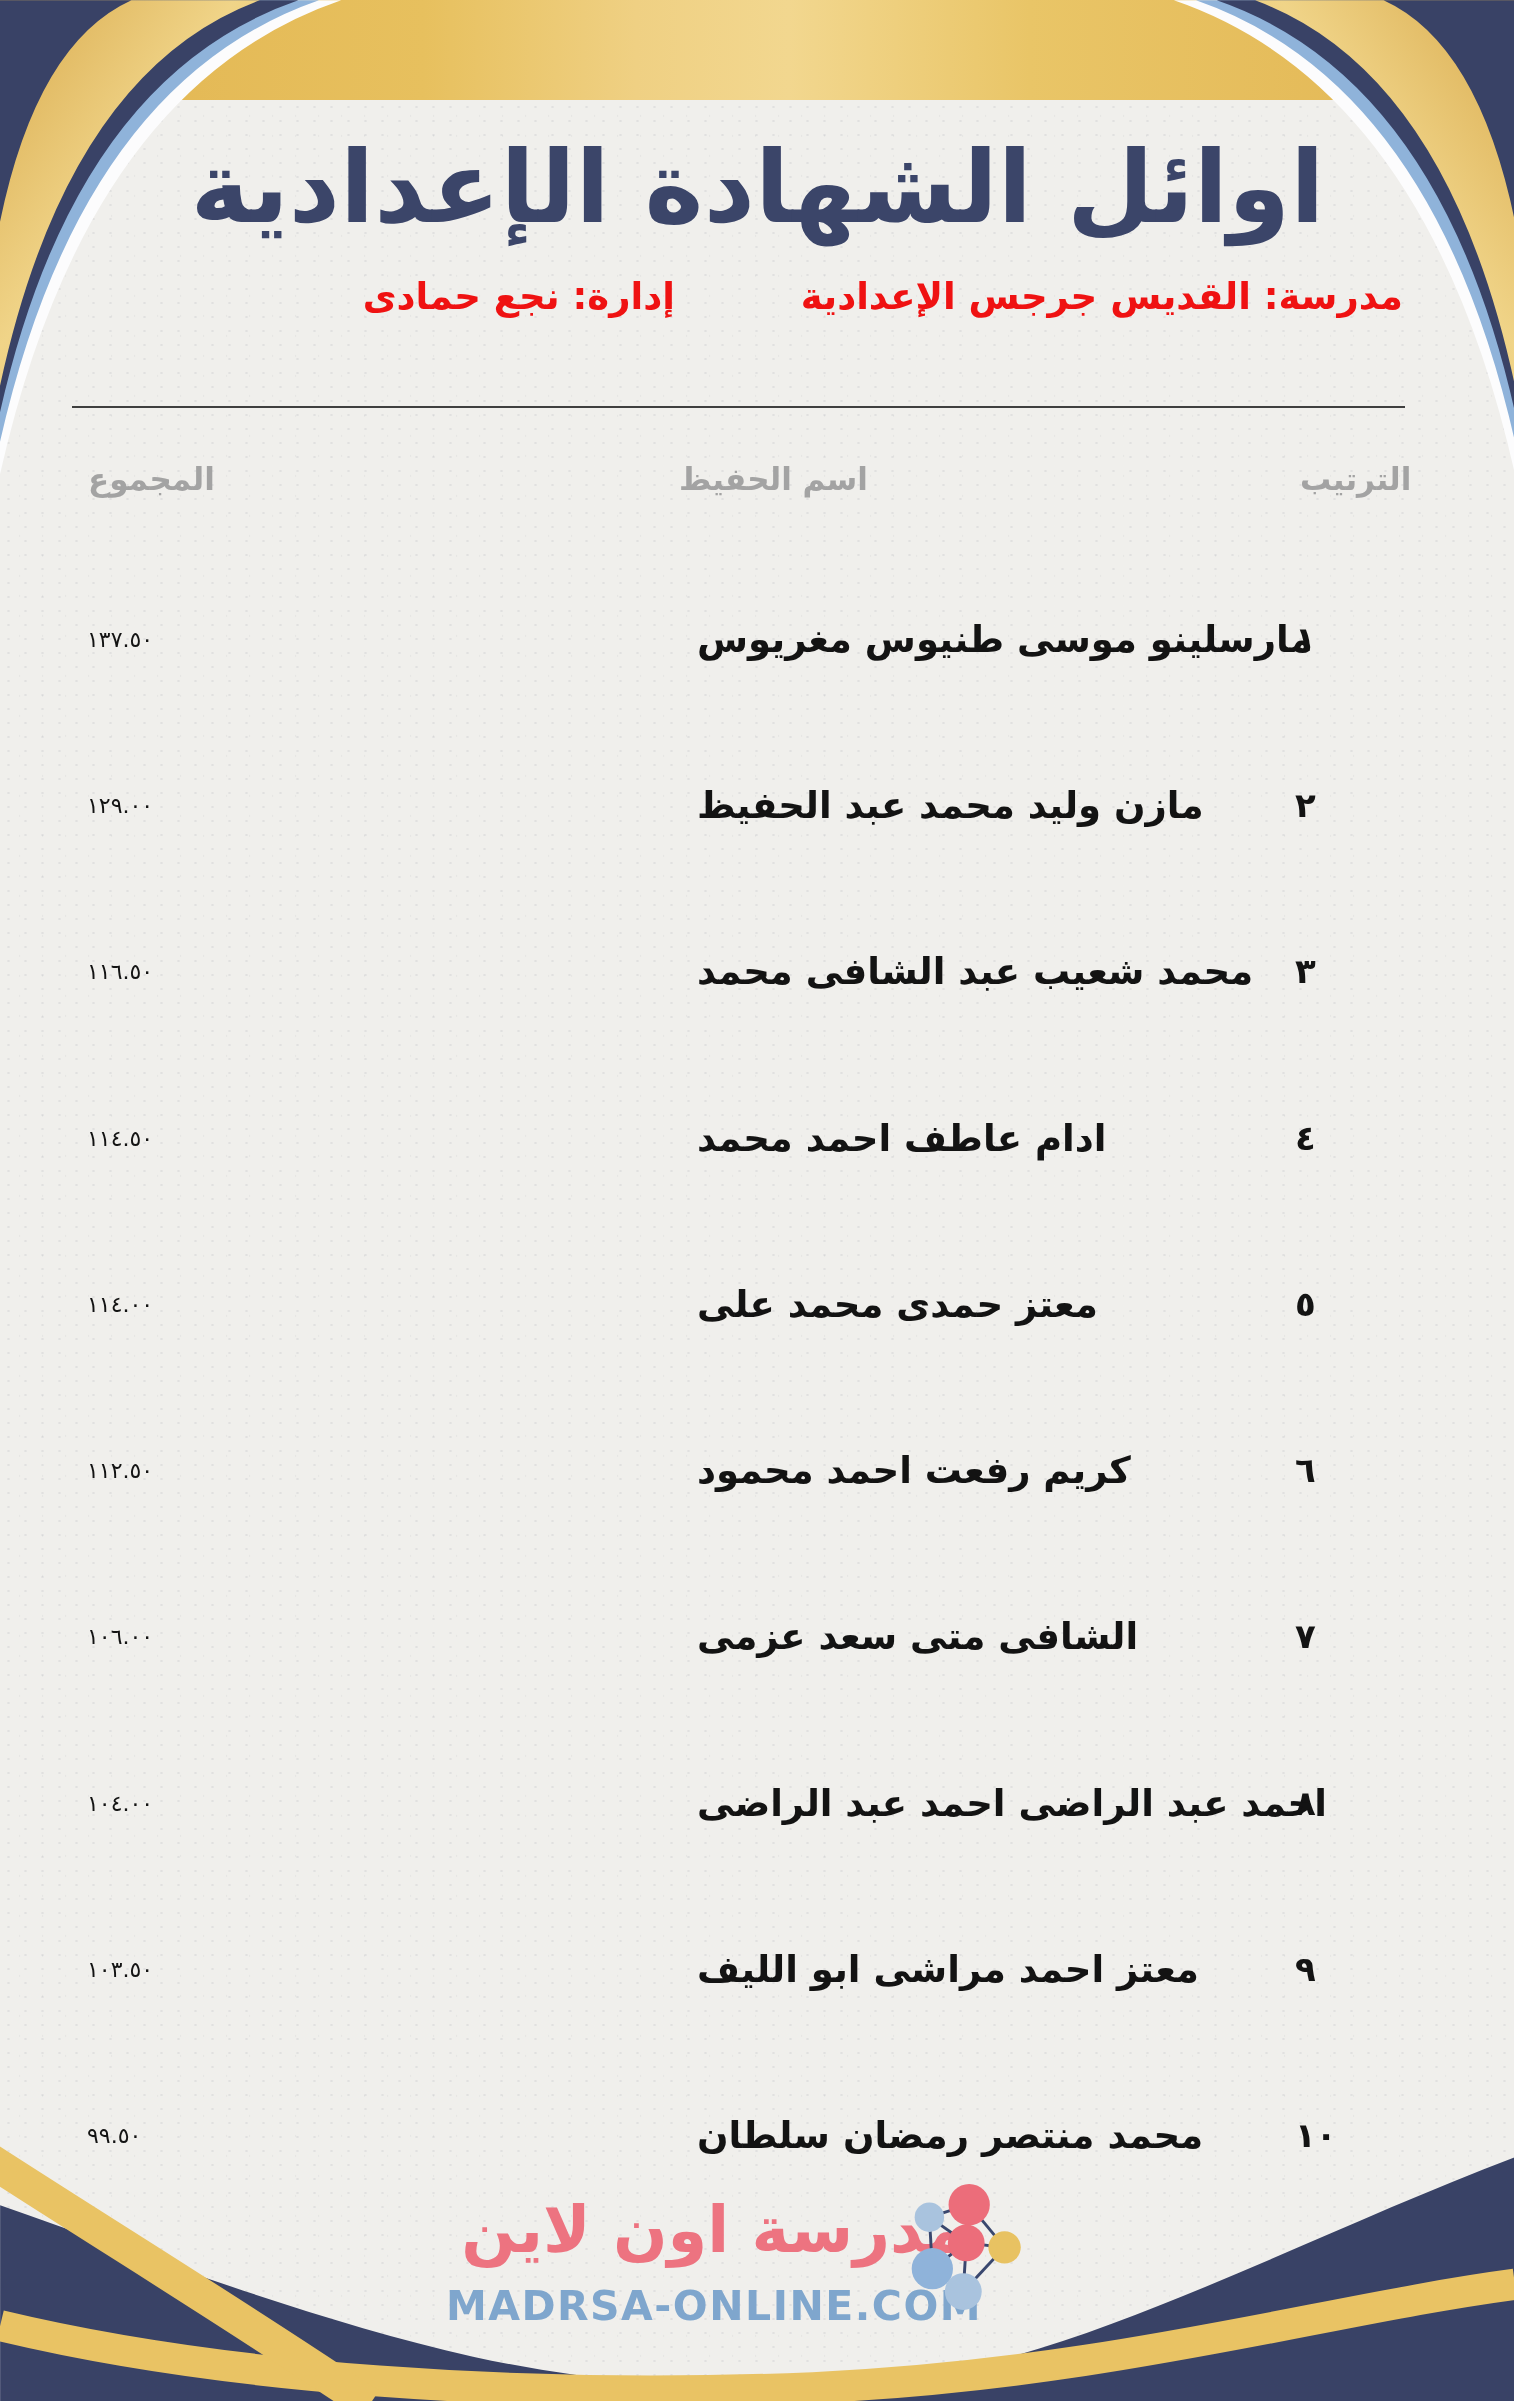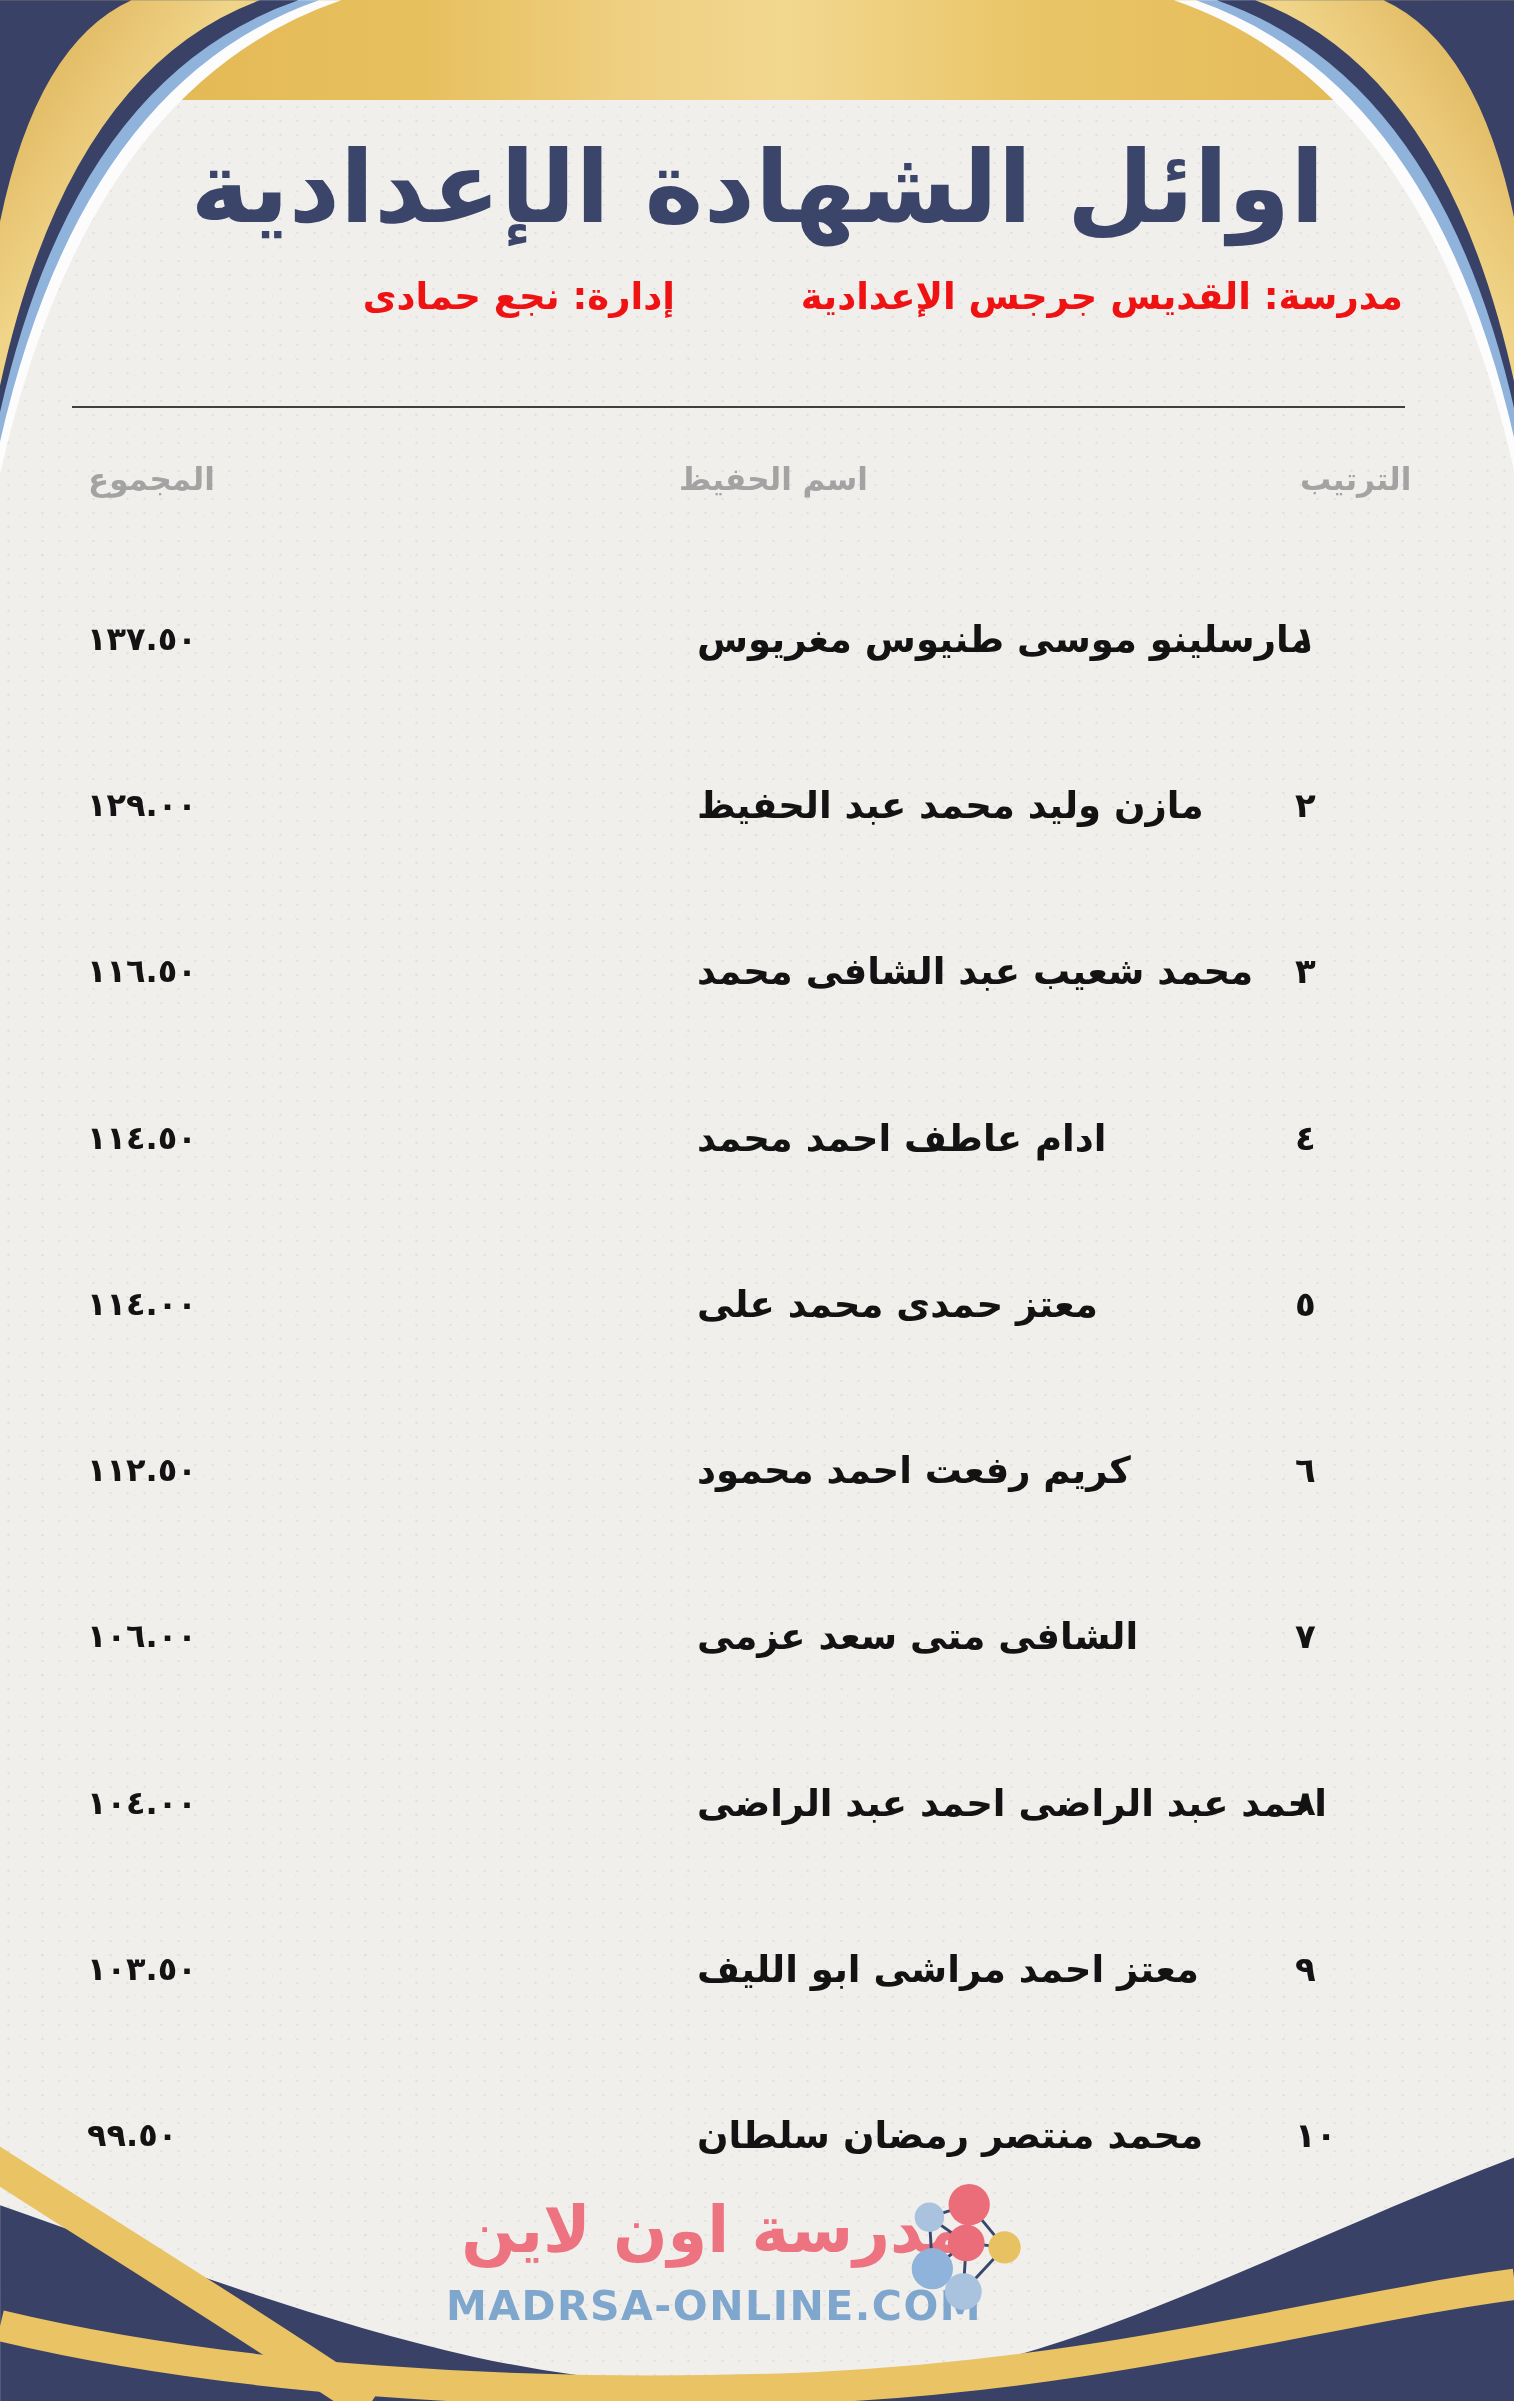--- a/index.html
+++ b/index.html
@@ -55,21 +55,21 @@
   .col-cell{position:absolute;white-space:nowrap;direction:rtl;}
   .hdr{top:457px;height:44px;line-height:44px;font-size:31px;font-weight:bold;color:#a3a3a3;margin-left:8px;}
   .hdr-rank{left:1292px;}
   .hdr-name{left:671px;}
   .hdr-total{left:80px;}
 
   .row{position:absolute;left:0;width:1515px;height:67px;}
   .row .cell{position:absolute;top:0;height:67px;line-height:67px;white-space:nowrap;direction:rtl;color:#131313;}
   .cell-rank{left:1295px;font-size:34px;font-weight:bold;}
   .cell-name{left:669px;font-size:37px;font-weight:bold;margin-left:28px;}
-  .cell-total{left:87px;font-size:32px;font-weight:bold;}
+  .cell-total{left:87px;font-size:22px;font-weight:normal;}
 
   
   .brand-ar{
     position:absolute;left:0;top:2193px;width:1428px;
     text-align:center;direction:rtl;
     font-size:64px;font-weight:bold;color:#ed7380;
   }
   .brand-en{
     position:absolute;left:0;top:2282px;width:1428px;
     text-align:center;

